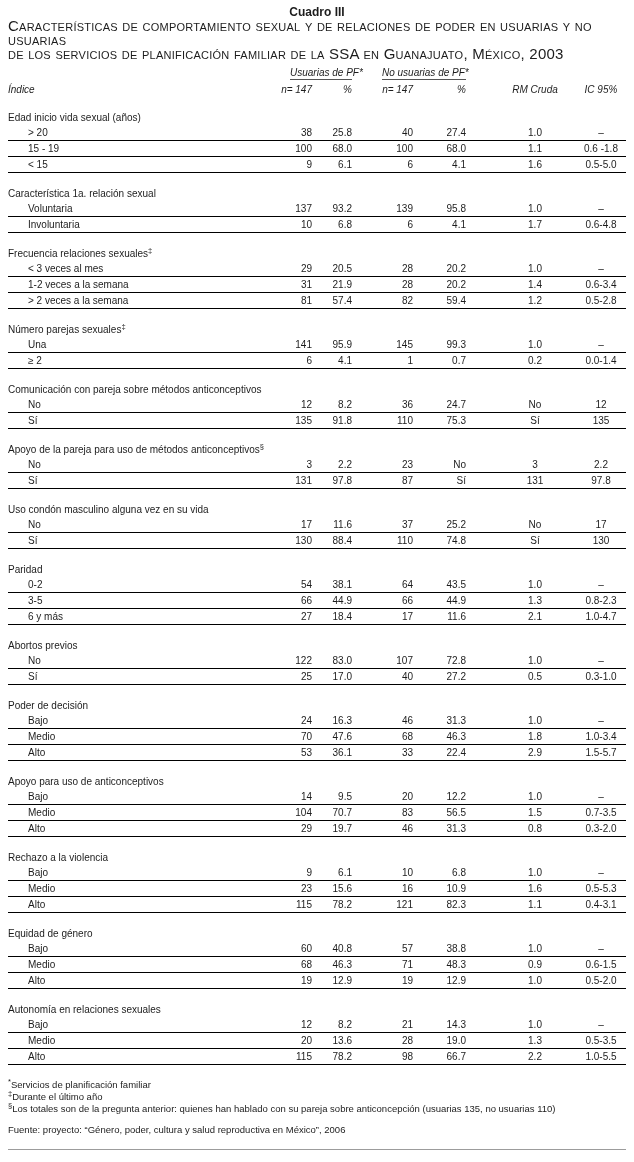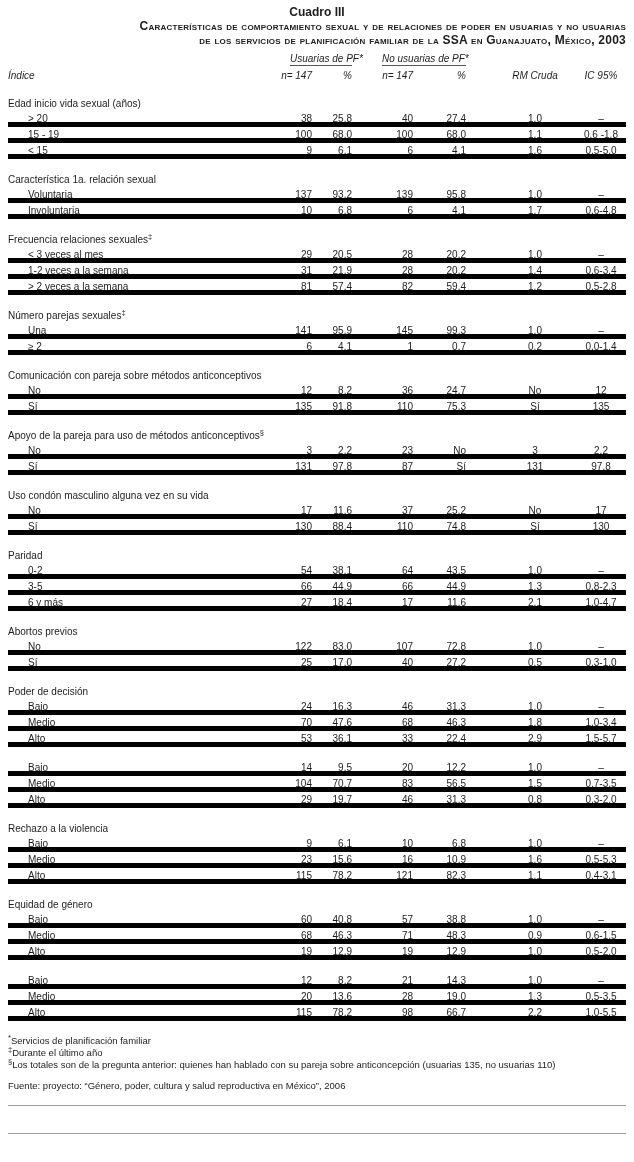--- a/index.html
+++ b/index.html
@@ -1,42 +1,42 @@
 <!DOCTYPE html>
 <html><head>
 <meta charset="utf-8">
 <style>
   *{box-sizing:border-box;margin:0;padding:0;}
   html,body{background:#ffffff;}
   body{width:634px;font-family:"Liberation Sans",sans-serif;color:#1c1c1c;}
   .page{width:634px;height:1162px;padding:6px 8px 0;overflow:hidden;background:#fff;}
 
   .caption-label{text-align:center;font-size:12px;font-weight:bold;line-height:13px;}
-  .caption-title{text-align:right;font-weight:bold;font-size:12px;line-height:14px;
+  .caption-title{text-align:left;font-weight:normal;font-size:15px;line-height:14px;
                  font-variant:small-caps;letter-spacing:0.25px;}
 
   .table-head{margin-top:6px;}
   .grid{display:grid;grid-template-columns:244px 60px 40px 61px 53px 110px 50px;}
   .ital{font-style:italic;}
   .hdr-groups{height:13px;align-items:end;font-size:10px;}
   .group{font-style:italic;text-align:center;border-bottom:1px solid #555;
          padding-bottom:1px;line-height:11px;white-space:nowrap;}
   .g1{grid-column:2/4;margin-left:38px;}
   .g2{grid-column:4/6;margin-left:30px;}
   .hdr-row{height:17px;align-items:end;font-size:10px;padding-bottom:2px;}
 
   .num{text-align:right;}
   .ctr{text-align:center;}
   .c5{padding-left:28px;}
 
   .section{margin-top:13px;}
   .section-title{font-size:10px;line-height:15px;height:15px;}
   .sup{font-size:7.5px;vertical-align:super;line-height:0;}
 
-  .data-row{height:16px;line-height:15px;font-size:10px;border-bottom:5px solid #000000;align-items:end;}
+  .data-row{height:16px;line-height:15px;font-size:10px;border-bottom:1px solid #000000;align-items:end;}
   .row-label{padding-left:20px;white-space:nowrap;}
 
   .footnotes{margin-top:14px;font-size:9.5px;line-height:12px;}
   .fn-sup{font-size:7.5px;vertical-align:super;line-height:0;}
   .source{margin-top:9px;font-size:9.5px;line-height:12px;}
   .rule{border-top:1px solid #9c9c9c;width:618px;}
   .rule-1{margin-top:13px;}
   .rule-2{margin-top:27px;}
 </style>
 </head>
@@ -356,20 +356,21 @@
     <div class="num">36.1</div>
     <div class="num">33</div>
     <div class="num">22.4</div>
     <div class="ctr c5">2.9</div>
     <div class="ctr">1.5-5.7</div>
   </div>
 </div>
   </section>
 
   <section class="section">
+    <div class="section-title"><span>Apoyo para uso de anticonceptivos</span><span class="sup"></span></div>
     <div>
   <div class="grid data-row">
     <div class="row-label">Bajo</div>
     <div class="num">14</div>
     <div class="num">9.5</div>
     <div class="num">20</div>
     <div class="num">12.2</div>
     <div class="ctr c5">1.0</div>
     <div class="ctr">–</div>
   </div>
@@ -460,20 +461,21 @@
     <div class="num">12.9</div>
     <div class="num">19</div>
     <div class="num">12.9</div>
     <div class="ctr c5">1.0</div>
     <div class="ctr">0.5-2.0</div>
   </div>
 </div>
   </section>
 
   <section class="section">
+    <div class="section-title"><span>Autonomía en relaciones sexuales</span><span class="sup"></span></div>
     <div>
   <div class="grid data-row">
     <div class="row-label">Bajo</div>
     <div class="num">12</div>
     <div class="num">8.2</div>
     <div class="num">21</div>
     <div class="num">14.3</div>
     <div class="ctr c5">1.0</div>
     <div class="ctr">–</div>
   </div>

